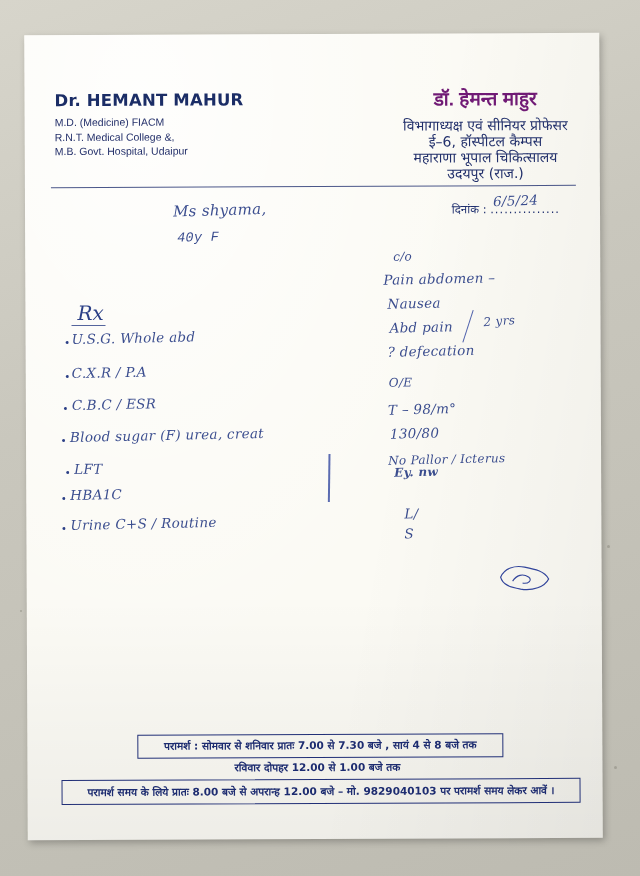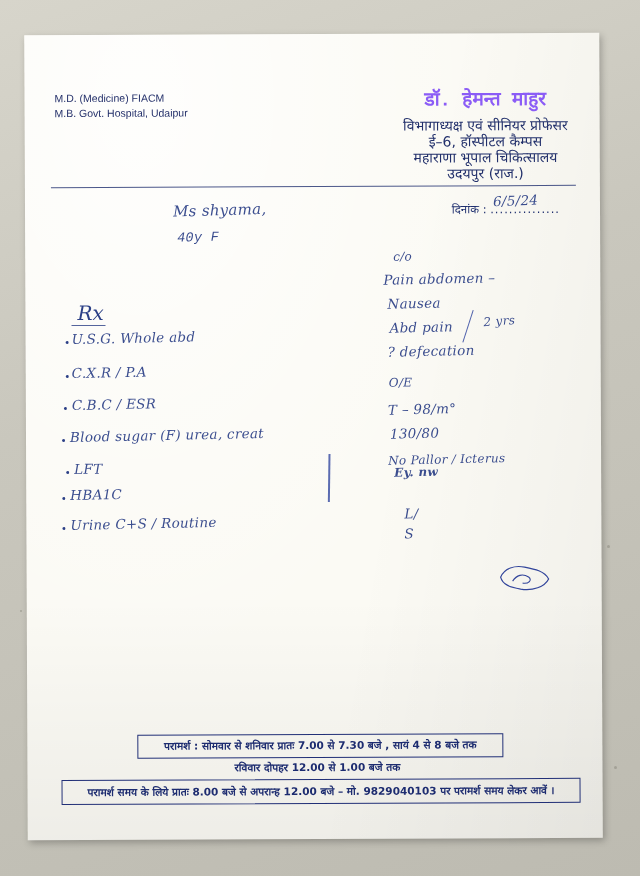--- a/index.html
+++ b/index.html
@@ -62,25 +62,25 @@
     color: #24306a;
   }
   .hdr-right {
     position: absolute;
     right: 32px;
     top: 52px;
     text-align: center;
     color: #1b2d66;
   }
   .doc-name-hi {
-    font-family: Liberation Mono, monospace;
+    font-family: Liberation Sans, sans-serif;
     font-weight: bold;
     font-size: 19px;
     margin-bottom: 6px;
-    color: #8b5cf6;
+    color: #701a75;
   }
   .cred-hi {
     font-family: "DejaVu Sans", sans-serif;
     font-size: 14px;
     line-height: 16px;
     color: #22306b;
   }
   .rule {
     position: absolute;
     left: 26px;
@@ -208,22 +208,24 @@
   }
 </style>
 </head>
 <body>
 
 <div id="scan">
 
   <div id="sheet">
 
     <div class="hdr-left">
+      <div class="doc-name">Dr. HEMANT MAHUR</div>
       <div class="cred">
         <div>M.D. (Medicine) FIACM</div>
+        <div>R.N.T. Medical College &amp;,</div>
         <div>M.B. Govt. Hospital, Udaipur</div>
       </div>
     </div>
 
     <div class="hdr-right">
       <div class="doc-name-hi">डॉ. हेमन्त माहुर</div>
       <div class="cred-hi">
         <div>विभागाध्यक्ष एवं सीनियर प्रोफेसर</div>
         <div>ई–6, हॉस्पीटल कैम्पस</div>
         <div>महाराणा भूपाल चिकित्सालय</div>

